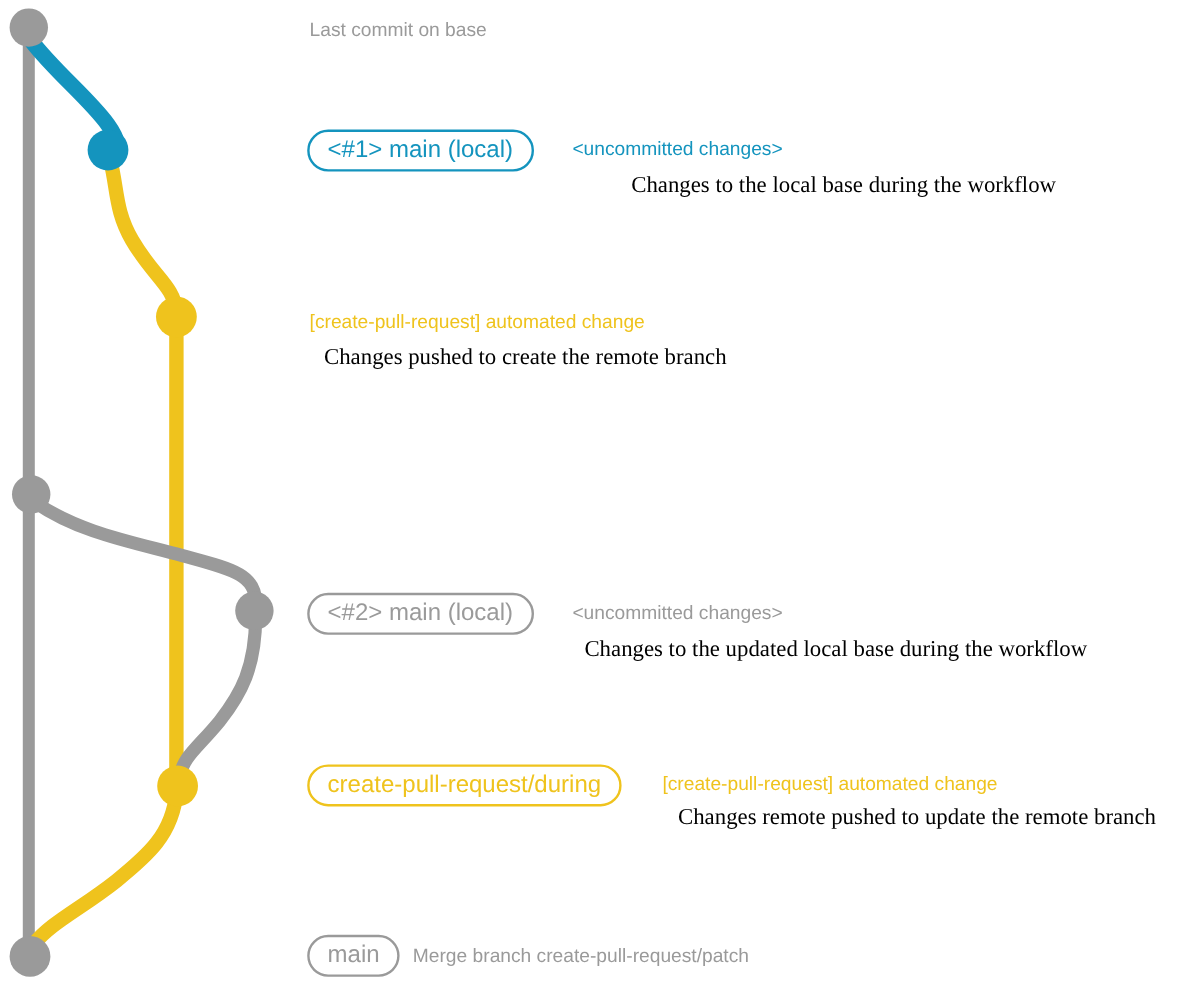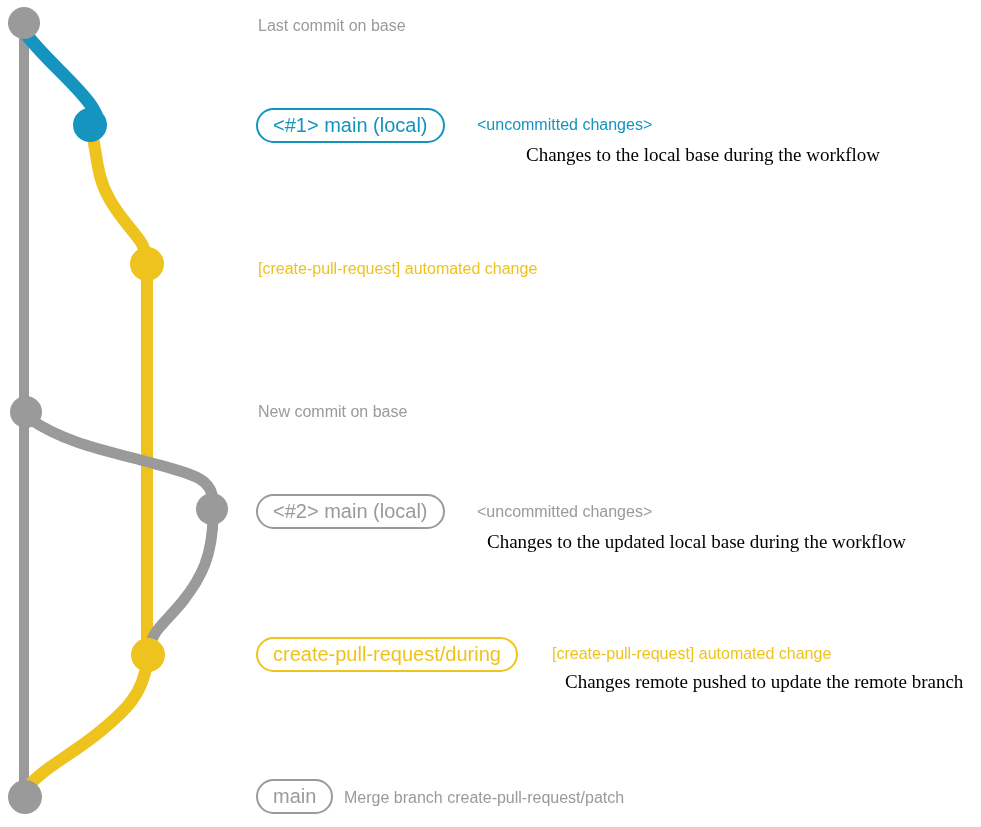--- a/index.html
+++ b/index.html
@@ -63,22 +63,22 @@
     <circle class="f-gray" cx="25" cy="797" r="17"></circle>
   </svg>
 
   <div class="label gray" style="left:258px;top:14px;">Last commit on base</div>
 
   <div class="chip blue" style="left:256px;top:108px;">&lt;#1&gt; main (local)</div>
   <div class="label blue" style="left:477px;top:113px;">&lt;uncommitted changes&gt;</div>
   <div class="desc" style="left:502px;top:144px;margin-left:24px;">Changes to the local base during the workflow</div>
 
   <div class="label yellow" style="left:258px;top:257px;">[create-pull-request] automated change</div>
+  <div class="desc" style="left:270px;top:287px;">Changes pushed to create the remote branch</div>
 
-  <div class="label gray" style="left:258px;top:400px;">New commit on base</div>
 
   <div class="chip gray" style="left:256px;top:494px;">&lt;#2&gt; main (local)</div>
   <div class="label gray" style="left:477px;top:500px;">&lt;uncommitted changes&gt;</div>
   <div class="desc" style="left:487px;top:531px;font-family:Liberation Serif, serif;">Changes to the updated local base during the workflow</div>
 
   <div class="chip yellow" style="left:256px;top:637px;">create-pull-request/during</div>
   <div class="label yellow" style="left:552px;top:642px;">[create-pull-request] automated change</div>
   <div class="desc" style="left:565px;top:671px;">Changes remote pushed to update the remote branch</div>
 
   <div class="chip gray" style="left:256px;top:779px;">main</div>

